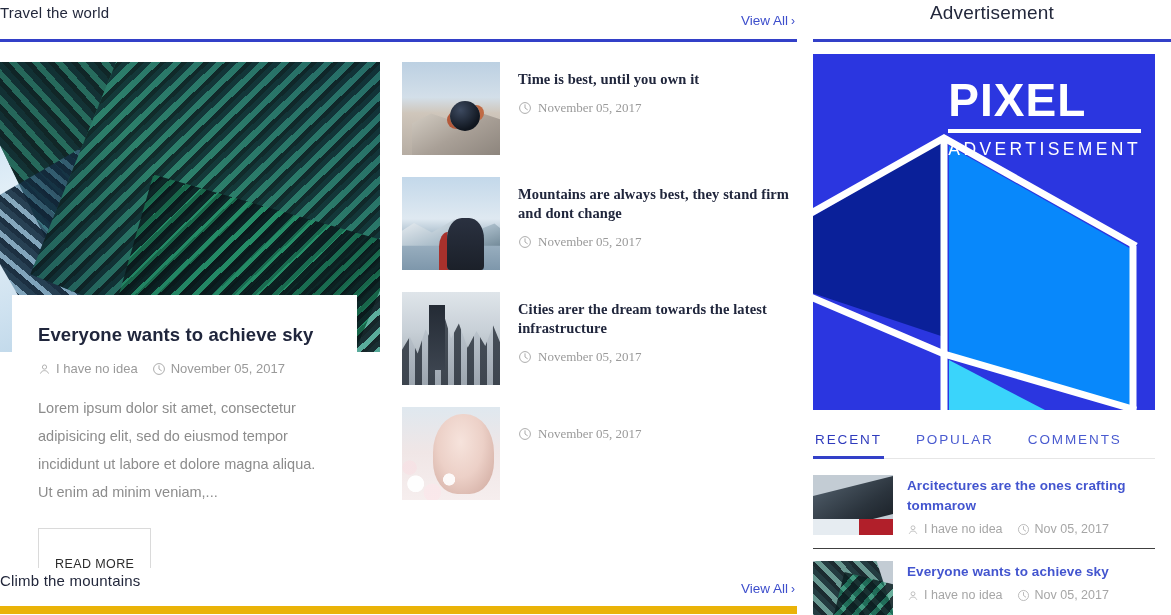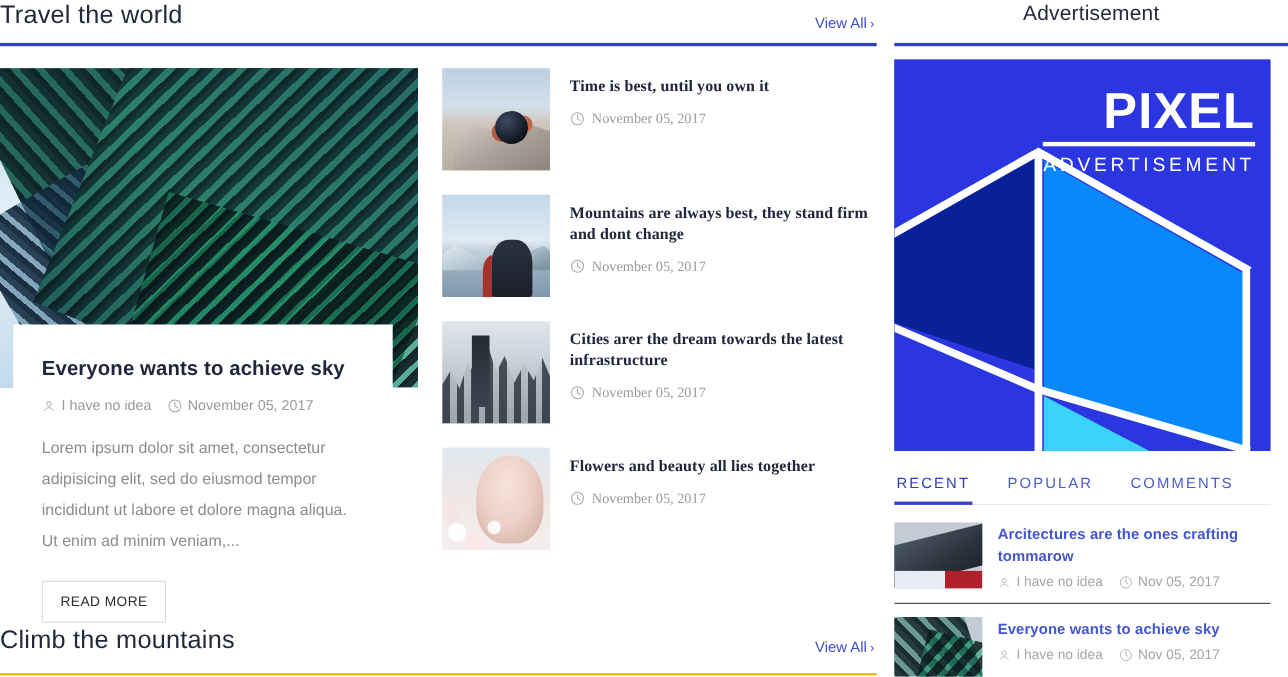--- a/index.html
+++ b/index.html
@@ -31,21 +31,21 @@
 
   .section-head {
     position: relative;
     height: 42px;
     border-bottom: 3px solid #3340c8;
     display: flex;
     align-items: flex-start;
     justify-content: space-between;
   }
   .section-title {
-    font-size: 23px;
+    font-size: 15px;
     font-weight: 400;
     letter-spacing: .2px;
     color: #23283c;
     line-height: 26px;
     padding-top: 0px;
   }
   .view-all {
     font-size: 13.5px;
     color: #3d4ecc;
     line-height: 18px;
@@ -162,21 +162,21 @@
     max-width: 312px;
   }
   .read-more {
     margin-top: 22px;
     display: inline-block;
     border: 1px solid #dadada;
     background: #fff;
     color: #2c2c2c;
     font-size: 12.5px;
     letter-spacing: .4px;
-    padding: 11px 16px;
+    padding: 28px 16px;
     cursor: pointer;
     font-family: "Liberation Sans", sans-serif;
   }
 
   
   .article-list {
     flex: 1 1 auto;
     padding-top: 0px;
   }
   .article-item {
@@ -314,21 +314,21 @@
     height: 356px;
     position: relative;
     overflow: hidden;
     background: #2b36e0;
     cursor: pointer;
   }
   .ad-logo {
     position: absolute;
     right: 14px;
     top: 22px;
-    text-align: right;
+    text-align: left;
     z-index: 4;
   }
   .ad-logo-main {
     color: #ffffff;
     font-size: 46px;
     font-weight: 700;
     letter-spacing: 1px;
     line-height: 48px;
     font-family: "Liberation Sans", sans-serif;
   }
@@ -403,21 +403,21 @@
     font-size: 12.5px;
   }
 
   
   .bottom-head {
     position: absolute;
     left: 0;
     top: 568px;
     width: 797px;
     height: 46px;
-    border-bottom: 2px solid #eab308;
+    border-bottom: 8px solid #eab308;
     display: flex;
     align-items: flex-start;
     justify-content: space-between;
     background: #fff;
   }
 </style>
 </head>
 <body>
 
 <div class="page">
@@ -507,21 +507,20 @@
                 <path d="M8 4.3V8l2.7 1.9" fill="none" stroke="#a9a9a9" stroke-width="1.1" stroke-linecap="round"></path>
               </svg>
               <span>November 05, 2017</span>
             </div>
           </div>
         </div>
 
         <div class="article-item">
           <div class="thumb t-flower"></div>
           <div class="article-text">
-            <div class="article-title">Flowers and beauty all lies together</div>
             <div class="article-date">
               <svg width="14" height="14" viewBox="0 0 16 16">
                 <circle cx="8" cy="8" r="6.2" fill="none" stroke="#a9a9a9" stroke-width="1.1"></circle>
                 <path d="M8 4.3V8l2.7 1.9" fill="none" stroke="#a9a9a9" stroke-width="1.1" stroke-linecap="round"></path>
               </svg>
               <span>November 05, 2017</span>
             </div>
           </div>
         </div>
 

